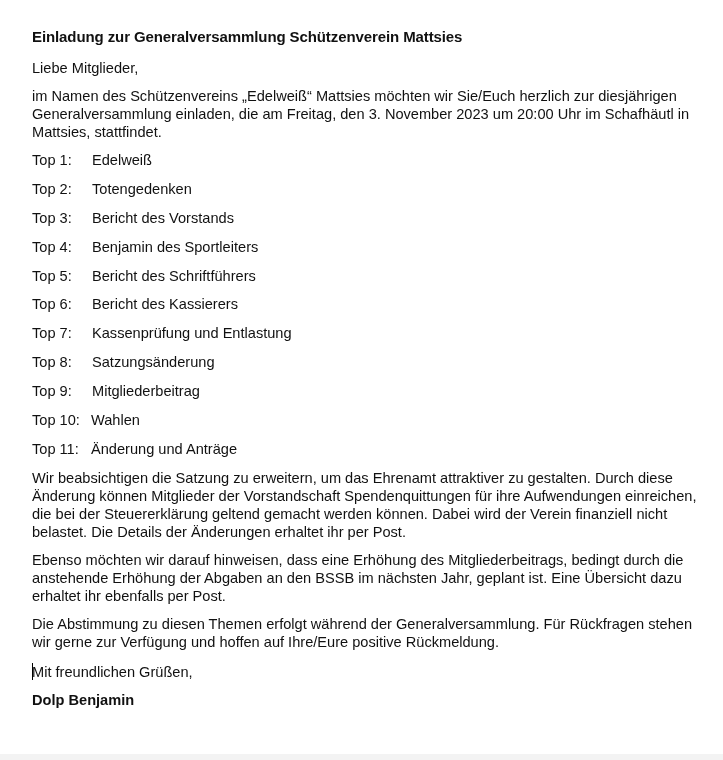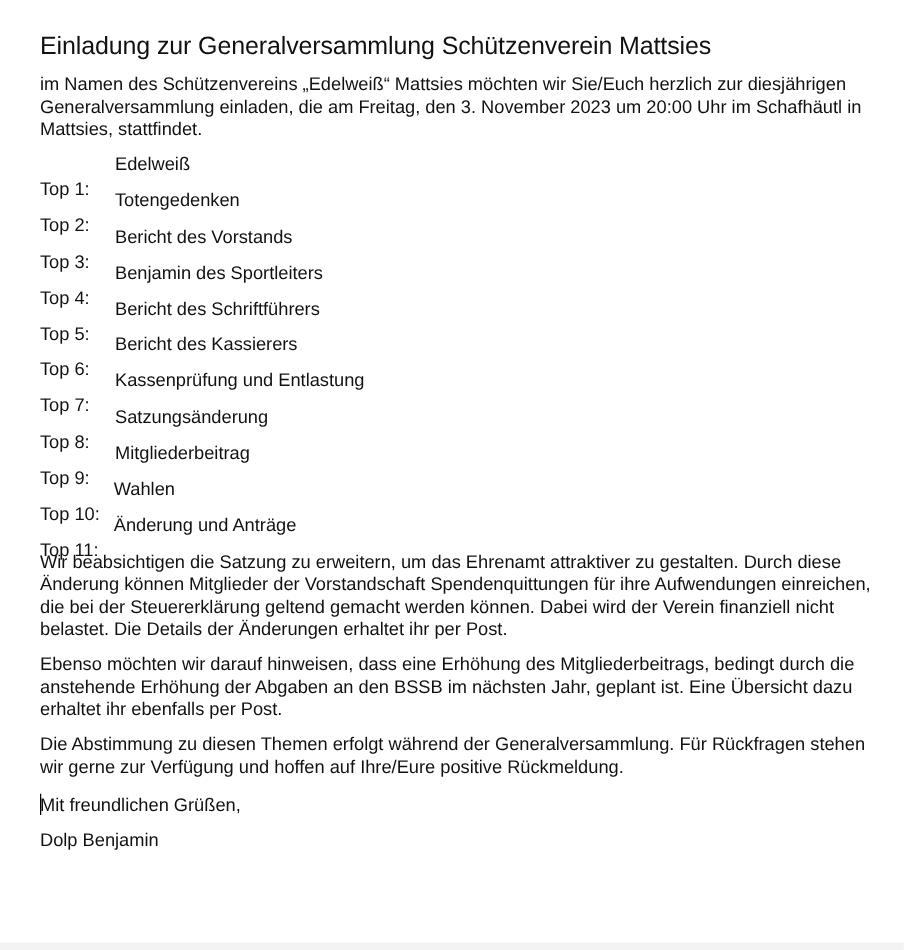--- a/index.html
+++ b/index.html
@@ -33,22 +33,22 @@
     }
     .doc {
       position: absolute;
       left: 32px;
       top: 27px;
       width: 680px;
       font-size: 14.6px;
       line-height: 18px;
     }
     .title {
-      font-weight: normal;
-      font-size: 20px;
+      font-weight: bold;
+      font-size: 15px;
       margin: 0 0 12px 0;
       line-height: 20px;
       letter-spacing: -0.1px;
     }
     p {
       margin: 0 0 10px 0;
     }
     .greeting { margin-bottom: 10px; }
     .agenda-heading {
       font-weight: bold;
@@ -60,44 +60,44 @@
       padding: 0;
     }
     .agenda li {
       display: flex;
       height: 28.9px;
       line-height: 18px;
     }
     .agenda .num {
       width: 60px;
       flex: none;
-      margin-top: 20px;
     }
     .agenda .num.wide { width: 59px; }
     .agenda .text { flex: 1; }
     .para { margin-bottom: 10px; }
     .closing { margin-top: 12px; margin-bottom: 10px; position: relative; }
     .caret {
       display: inline-block;
       width: 1px;
       height: 17px;
       background: #000;
       vertical-align: -3px;
       margin-right: -1px;
     }
-    .signature { margin-top: 10px; }
+    .signature { margin-top: 10px; font-weight: bold; }
     b { font-weight: normal; }
   </style>
 </head>
 <body>
 
 <div class="page">
   <div class="doc">
     <div class="title">Einladung zur Generalversammlung Schützenverein Mattsies</div>
 
+    <p class="greeting">Liebe Mitglieder,</p>
 
     <p class="para"><span>im Namen des Schützenvereins „Edelweiß“ Mattsies möchten wir Sie/Euch herzlich zur diesjährigen Generalversammlung einladen, die am </span><b>Freitag, den 3. November 2023 um 20:00 Uhr</b><span> im Schafhäutl in Mattsies, stattfindet.</span></p>
 
 
     <ul class="agenda">
       <li>
           <span class="num">Top 1:</span>
           <span class="text">Edelweiß</span>
         </li>
       <li>

